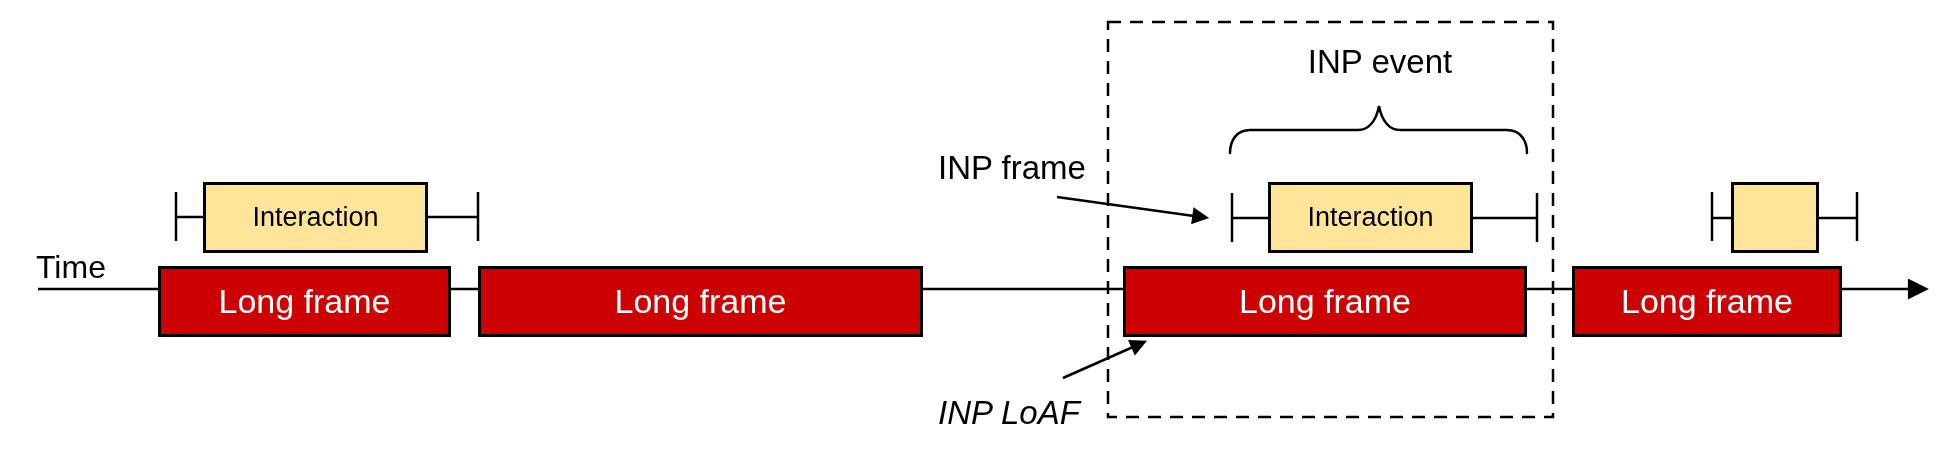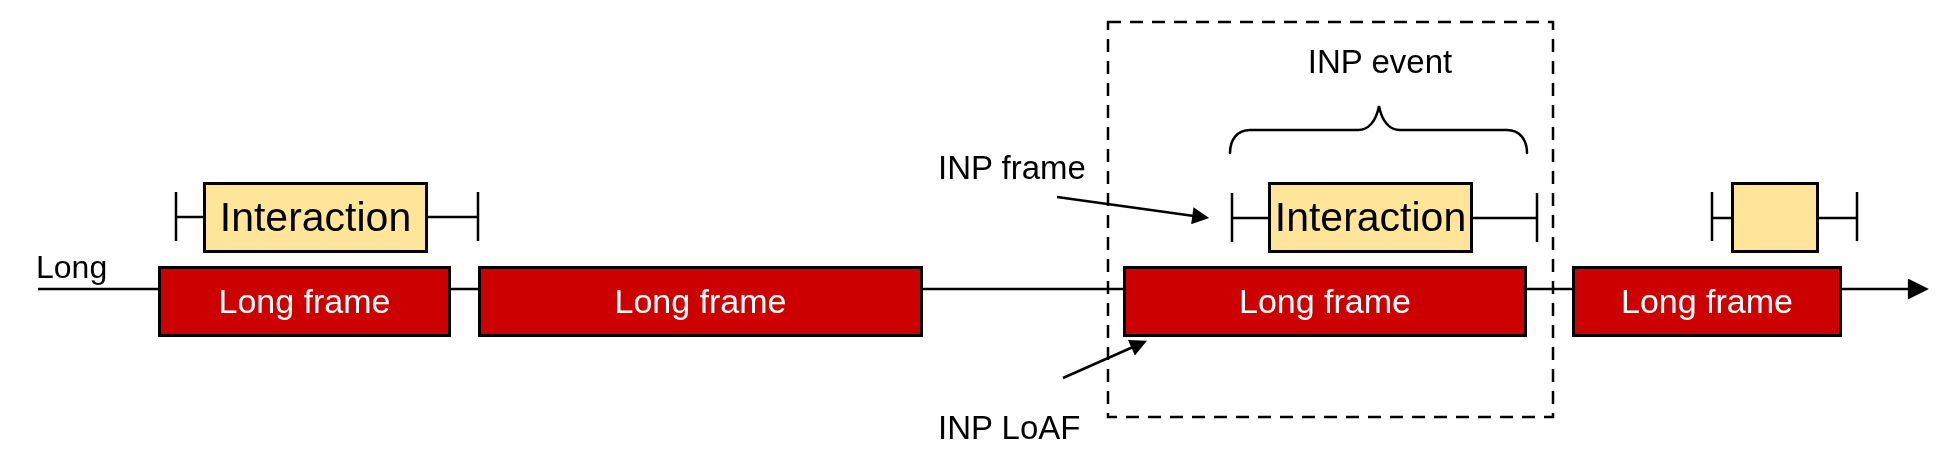--- a/index.html
+++ b/index.html
@@ -25,21 +25,21 @@
     height: 71px;
     background: #cc0000;
     color: #ffffff;
     font-size: 34px;
   }
   .ib {
     top: 182px;
     height: 71px;
     background: #ffe599;
     color: #000000;
-    font-size: 41px;
+    font-size: 27px;
   }
   .ann {
     position: absolute;
     color: #000;
     font-size: 33px;
     line-height: 1.1;
     white-space: nowrap;
   }
 </style>
 </head>
@@ -105,21 +105,21 @@
   <div class="box lf" style="left: 478px; width: 445px; background: rgb(204, 0, 0); color: rgb(255, 255, 255); border-color: rgb(0, 0, 0);">
     <span>Long frame</span>
   </div>
   <div class="box lf" style="left: 1123px; width: 404px; background: rgb(204, 0, 0); color: rgb(255, 255, 255); border-color: rgb(0, 0, 0);">
     <span>Long frame</span>
   </div>
   <div class="box lf" style="left: 1572px; width: 270px; background: rgb(204, 0, 0); color: rgb(255, 255, 255); border-color: rgb(0, 0, 0);">
     <span>Long frame</span>
   </div>
 
-  <div class="ann" style="left:36px; top:250px; font-size:32px;">Long</div>
+  <div class="ann" style="left:36px; top:250px; font-size:32px;">Time</div>
 
   <div class="ann" style="left:1380px; top:44px; transform:translateX(-50%);">INP event</div>
 
   <div class="ann" style="left:938px; top:150px;">INP frame</div>
 
-  <div class="ann" style="left:938px; top:410px;">INP LoAF</div>
+  <div class="ann" style="left:938px; top:395px;font-style:italic;">INP LoAF</div>
 
 </div>
 
 </body></html>

